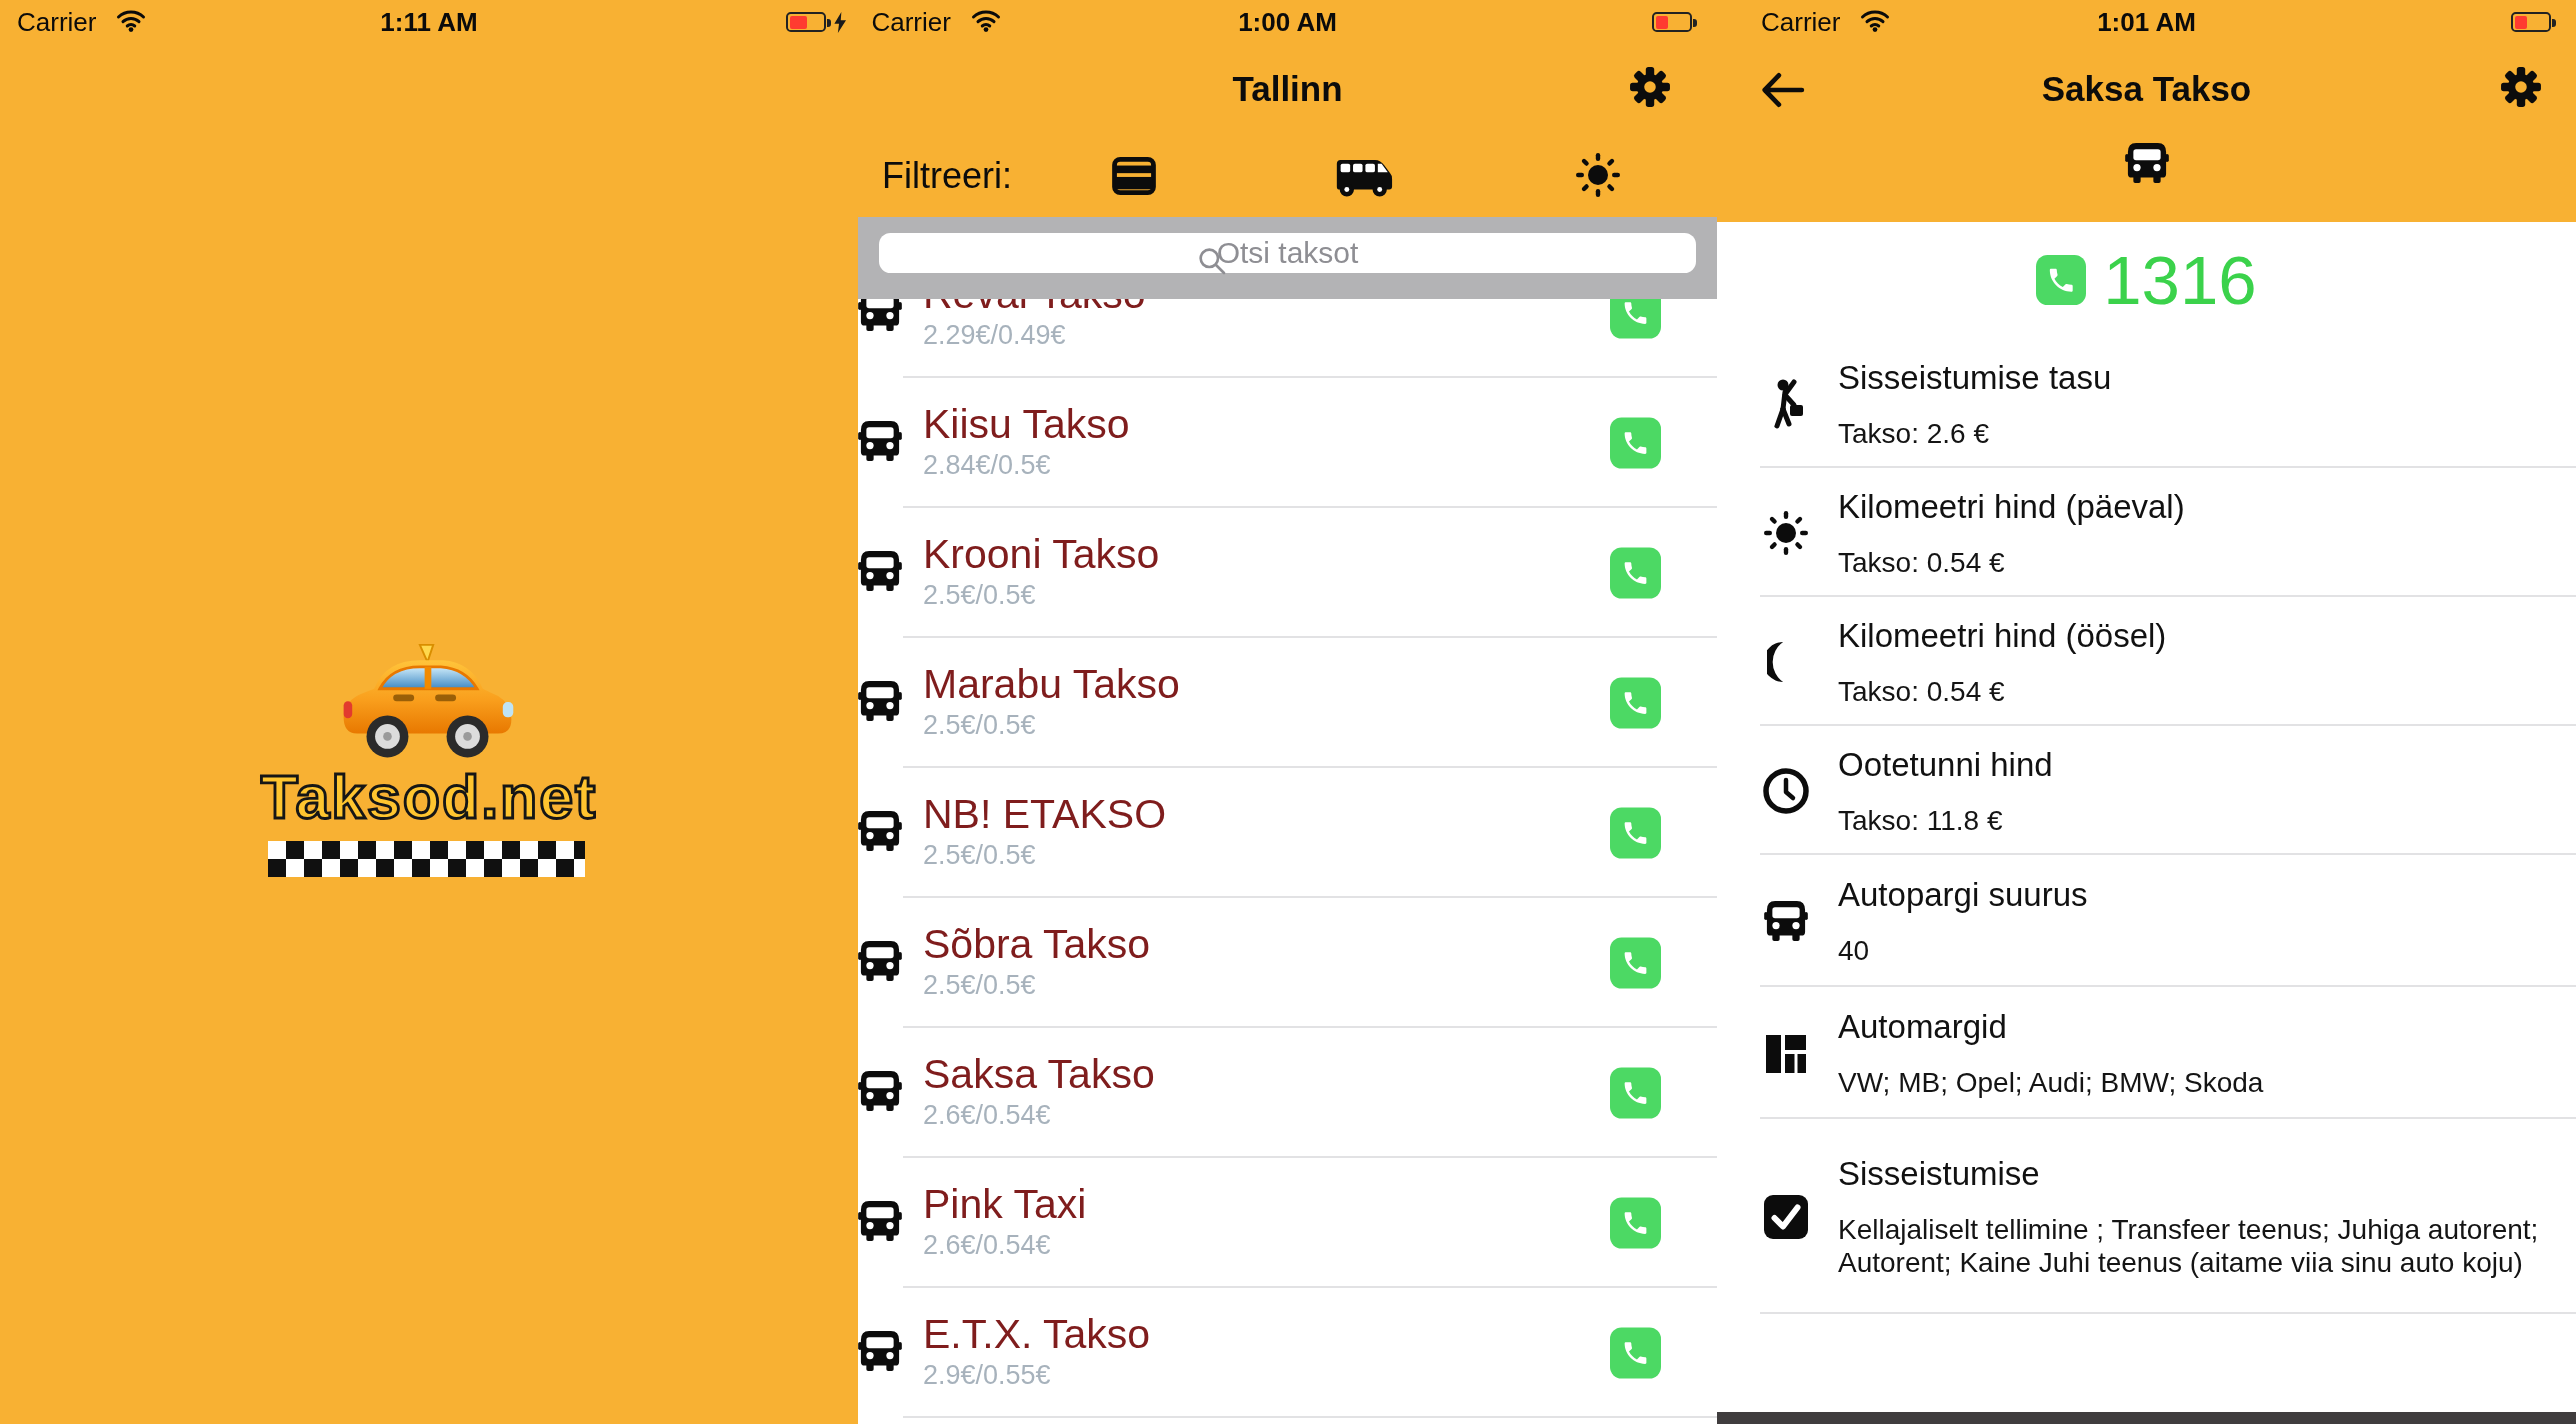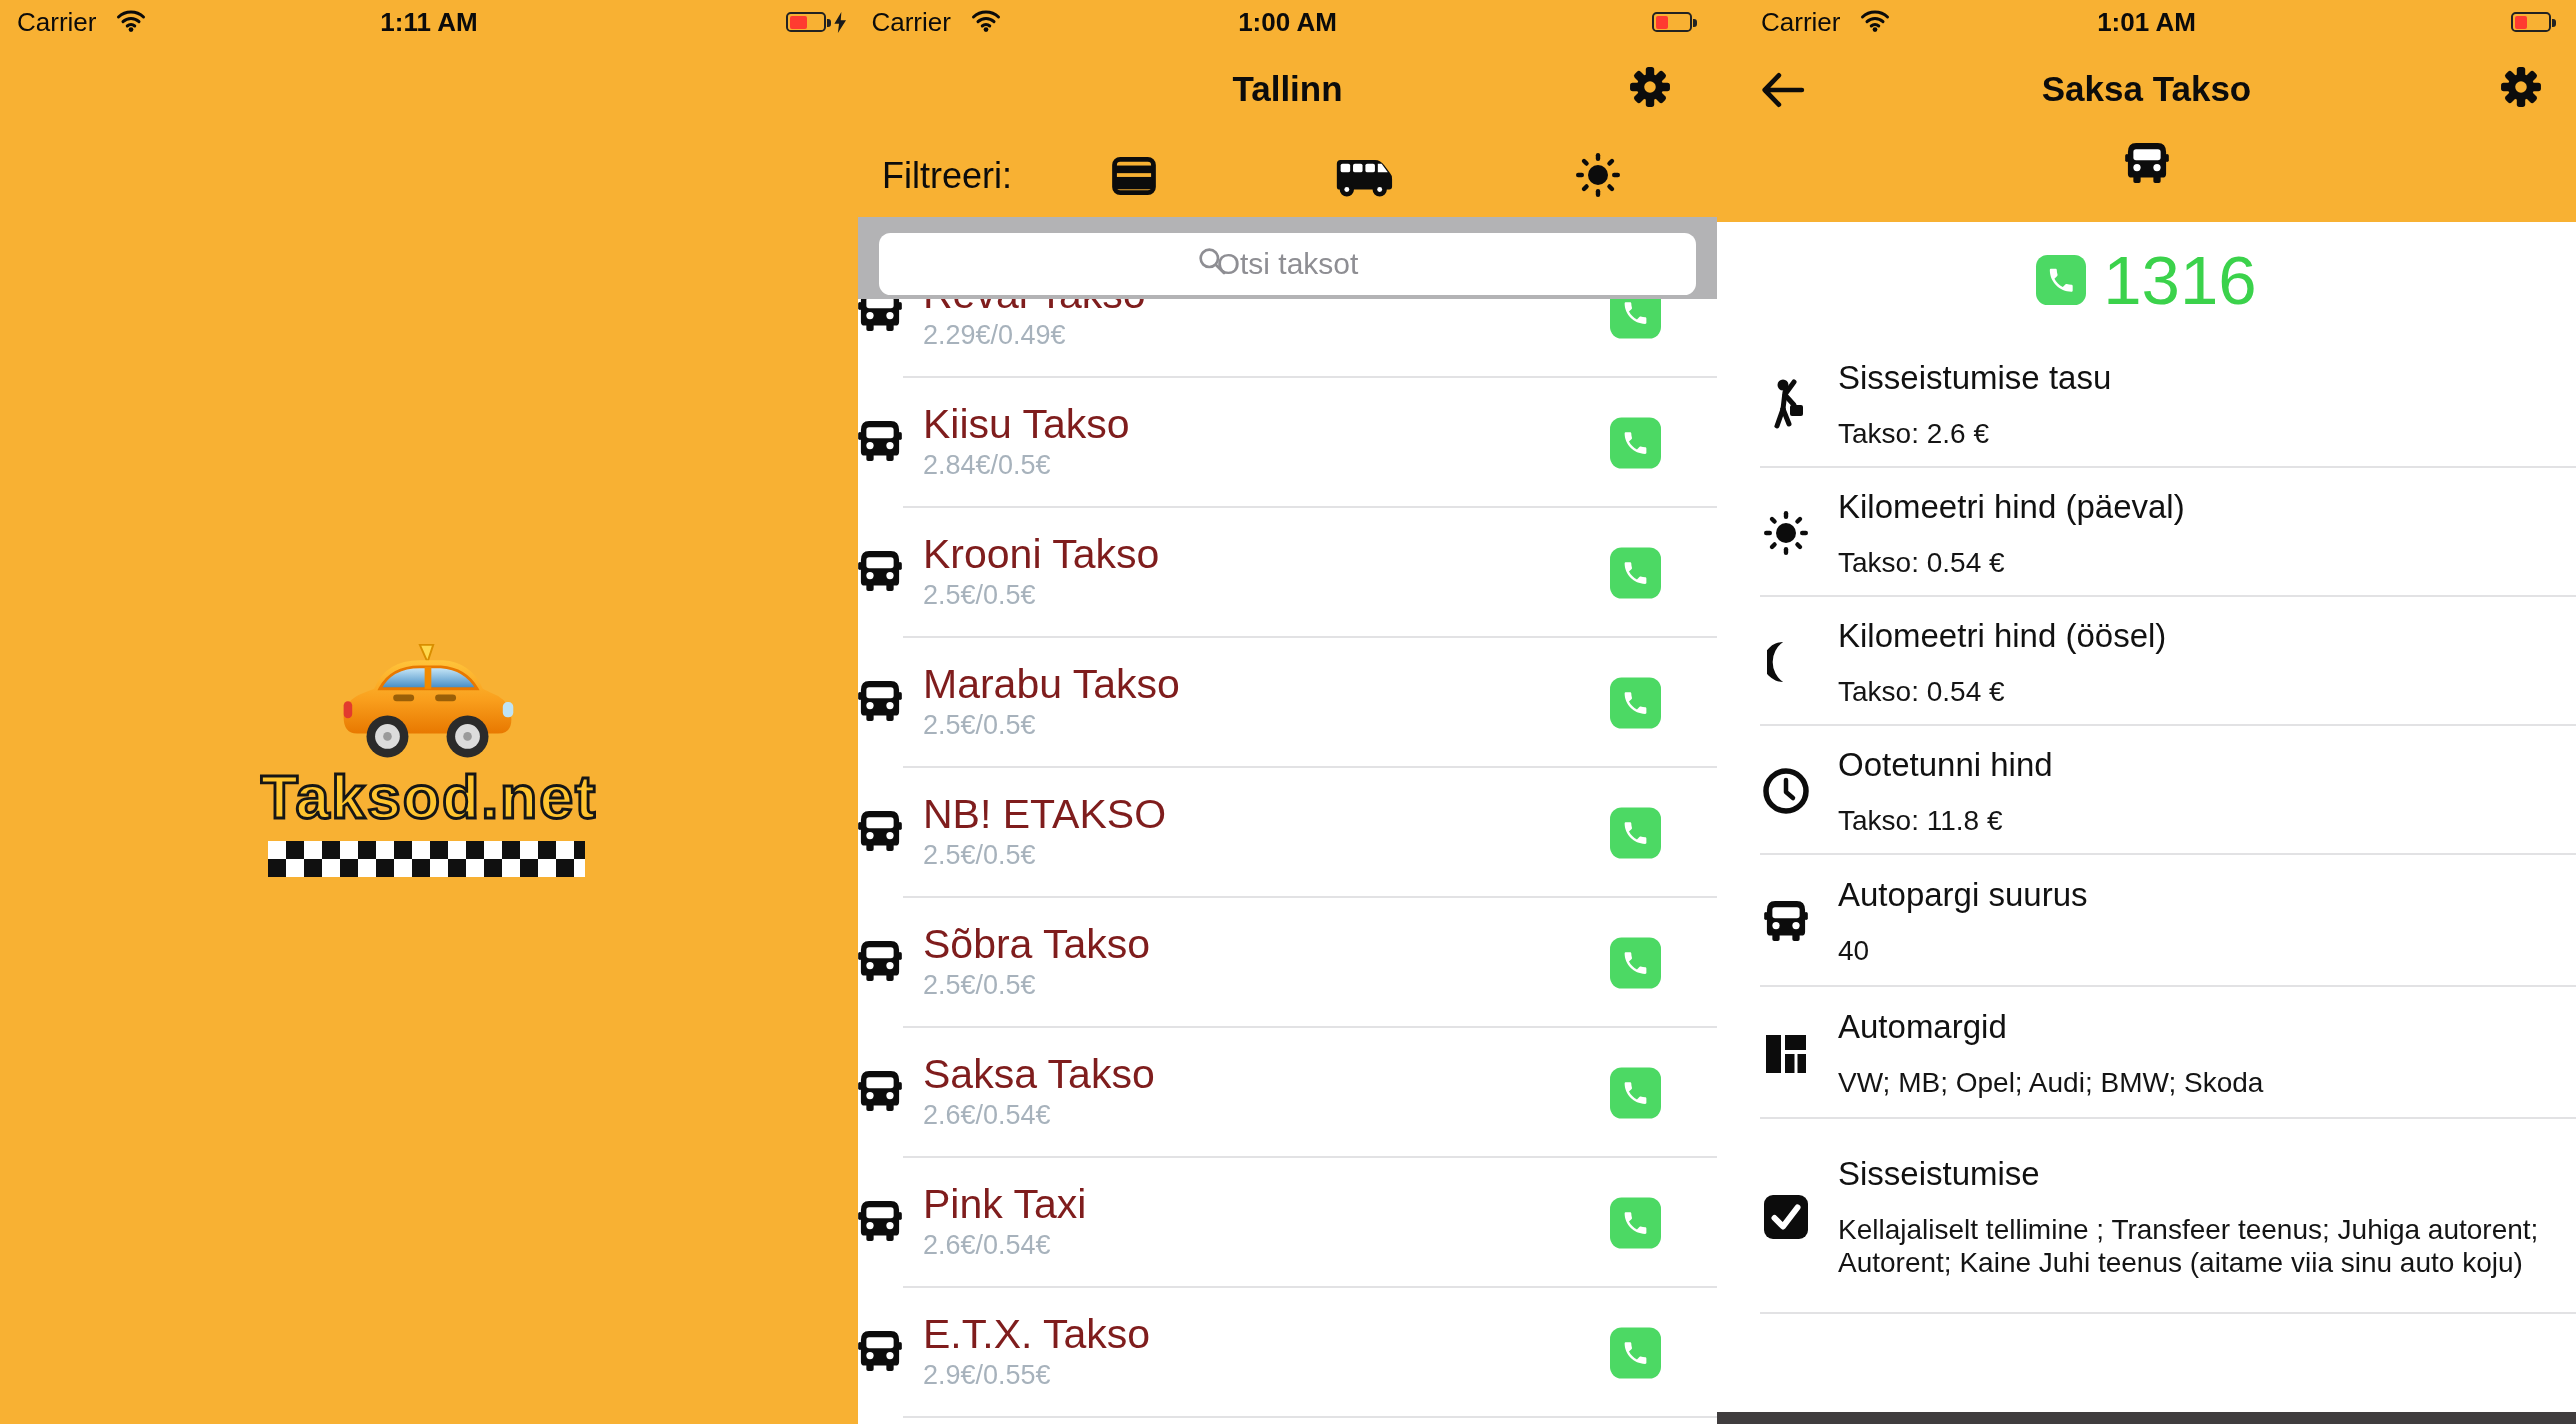--- a/index.html
+++ b/index.html
@@ -34,21 +34,21 @@
 
   
   .filter-row { position:absolute; top:145px; left:0; right:0; height:61px; }
   .filter-label { position:absolute; left:24px; top:9.5px; font-size:36px; color:#0c0c0c; }
   .f-card { position:absolute; left:254px; top:11.5px; }
   .f-van  { position:absolute; left:475px; top:13.4px; }
   .f-sun  { position:absolute; left:716px; top:5.7px; }
 
   
   .search-backdrop { position:absolute; top:217px; left:0; right:0; height:82px; background:#B3B3B5; z-index:5; }
-  .search-input { position:absolute; top:16px; left:21px; right:21px; height:62px; border:none; border-radius:11.5px; background:#fff; text-align:center; font-size:30px; color:#333; font-family:"Liberation Sans",sans-serif; outline:none; }
+  .search-input { position:absolute; top:16px; left:21px; right:21px; height:40px; border:none; border-radius:11.5px; background:#fff; text-align:center; font-size:30px; color:#333; font-family:"Liberation Sans",sans-serif; outline:none; }
   .search-input::placeholder { color:#8E8E93; opacity:1; }
   .search-glass { position:absolute; left:calc(50% - 92px); top:28px; z-index:6; pointer-events:none; }
 
   
   .taxi-list { position:absolute; top:248px; left:0; right:0; z-index:1; }
   .taxi-row { position:relative; height:130px; display:flex; align-items:center; background:#fff; }
   .taxi-row::after { content:""; position:absolute; left:45px; right:0; bottom:0; height:1.9px; background:#E2E2E4; }
   .taxi-text { margin-left:21px; display:flex; flex-direction:column; }
   .taxi-name { font-size:41px; color:#7f1d1d; line-height:38px; }
   .taxi-price { font-size:27px; color:#A7B2BC; margin-top:6.7px; }

